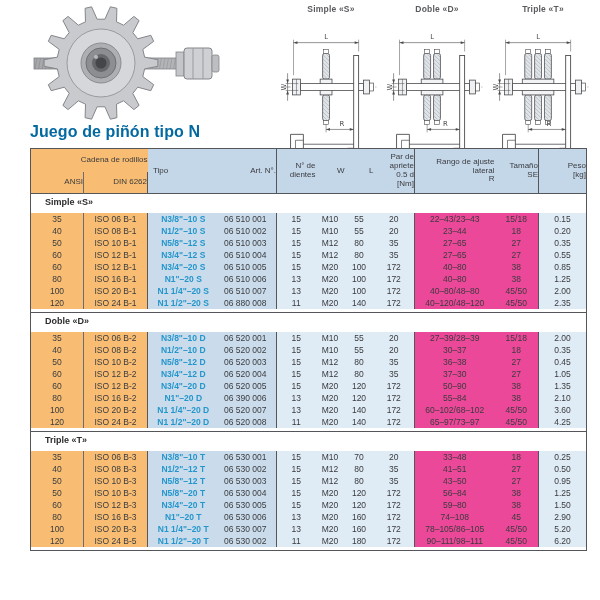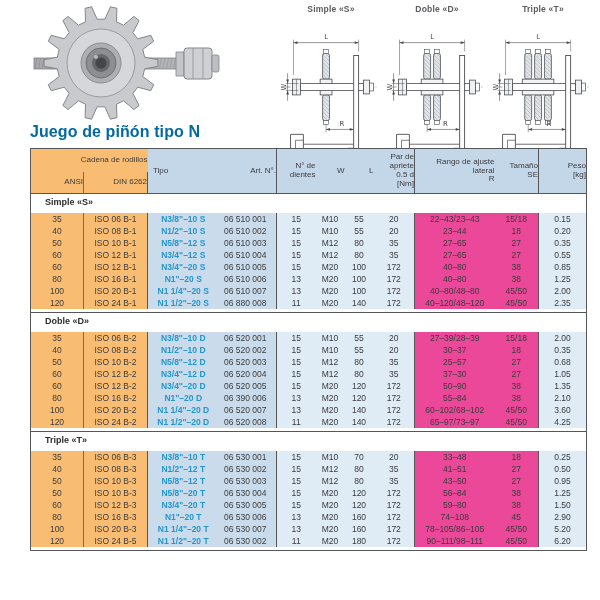--- a/index.html
+++ b/index.html
@@ -537,23 +537,23 @@
         </tr>
         <tr class="data-row">
           <td class="c-ansi thinR">50</td>
           <td class="c-din bR">ISO 10 B-2</td>
           <td class="c-tipo">N5/8"–12 D</td>
           <td class="c-art bR">06 520 003</td>
           <td class="c-light">15</td>
           <td class="c-light">M12</td>
           <td class="c-light">80</td>
           <td class="c-light bR">35</td>
-          <td class="c-mid">25–57</td>
+          <td class="c-mid">36–38</td>
           <td class="c-mid bR">27</td>
-          <td class="c-light">0.68</td>
+          <td class="c-light">0.45</td>
         </tr>
         <tr class="data-row">
           <td class="c-ansi thinR">60</td>
           <td class="c-din bR">ISO 12 B-2</td>
           <td class="c-tipo">N3/4"–12 D</td>
           <td class="c-art bR">06 520 004</td>
           <td class="c-light">15</td>
           <td class="c-light">M12</td>
           <td class="c-light">80</td>
           <td class="c-light bR">35</td>

